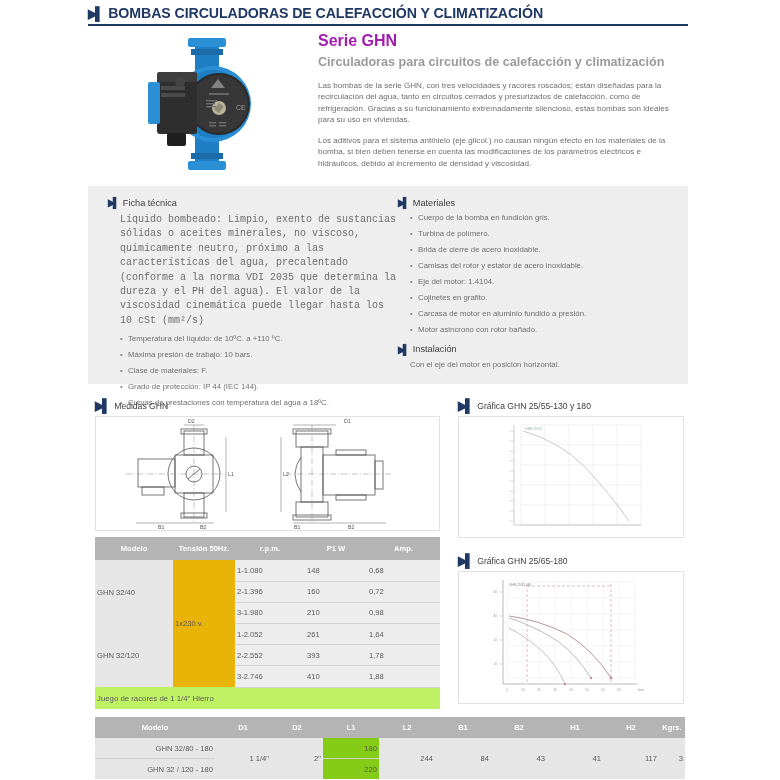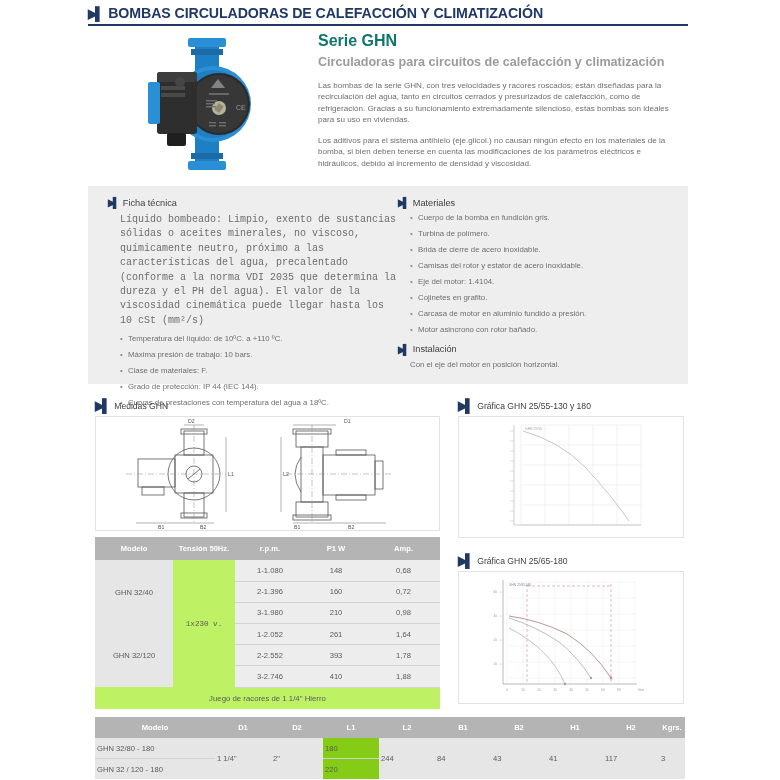--- a/index.html
+++ b/index.html
@@ -21,21 +21,21 @@
   .chev { color: #1f3864; font-size: 13px; letter-spacing: -3px; font-weight: bold; }
   .titlebar .ttl {
     font-size: 14.2px; font-weight: bold; color: #1f3864; letter-spacing: -0.1px;
   }
 
   
   .hero-img {
     position: absolute; left: 133px; top: 30px; width: 170px; height: 148px;
   }
   .hero-txt { position: absolute; left: 318px; top: 32px; width: 362px; }
-  .serie { font-size: 16px; font-weight: bold; color: #0f766e; margin-bottom: 5px; }
+  .serie { font-size: 16px; font-weight: bold; color: #a21caf; margin-bottom: 5px; }
   .subtitle { font-size: 12.6px; color: #9b9b9b; margin-bottom: 11px; font-weight: bold; }
   .para { font-size: 8.1px; line-height: 1.42; color: #6e6e6e; margin-bottom: 9px; }
 
   
   .panel {
     position: absolute; left: 88px; top: 186px; width: 600px; height: 198px;
     background: #eeeeee;
   }
   .panel .col-l { position: absolute; left: 20px; top: 11px; width: 290px; }
   .panel .col-r { position: absolute; left: 310px; top: 11px; width: 280px; }
@@ -83,35 +83,35 @@
   
   table { border-collapse: collapse; }
   .t-main {
     position: absolute; left: 95px; top: 537px; width: 345px;
     font-size: 7.6px; color: #5a5a5a;
   }
   .t-main th {
     background: #b4b4b4; color: #ffffff; font-weight: bold;
     font-size: 7.6px; padding: 7px 2px; text-align: center; line-height: 1.25;
   }
-  .t-main td { text-align: center; padding: 5.6px 2px; }
+  .t-main td { padding: 5.6px 2px; }
   .c-model { background: #e6e6e6; }
-  .c-white { background: #bef264; font-family: Liberation Mono, monospace; }
+  .c-white { background: #eab308; }
   .c-data  { background: #ededed; border-bottom: 1px solid #d2d2d2; }
   .c-foot  { background: #bef264; padding: 6px 2px !important; font-size: 7.8px; }
 
   .t-dim {
     position: absolute; left: 95px; top: 717px; width: 590px;
     font-size: 7.6px; color: #5a5a5a;
   }
   .t-dim th {
     background: #b4b4b4; color: #ffffff; font-weight: bold;
     padding: 6px 2px; text-align: center;
   }
-  .t-dim td { text-align: left; padding: 5.5px 2px; background: #e6e6e6; }
+  .t-dim td { text-align: right; padding: 5.5px 2px; background: #e6e6e6; }
   .t-dim td.wcell { background: #84cc16; }
   .t-dim td.wcell.top { border-bottom: 1px solid #d2d2d2; }
   .t-dim tr.r1 td.mcell { border-bottom: 1px solid #d2d2d2; }
 </style>
 </head>
 <body>
 
 <div class="page">
 
   <div class="titlebar">

